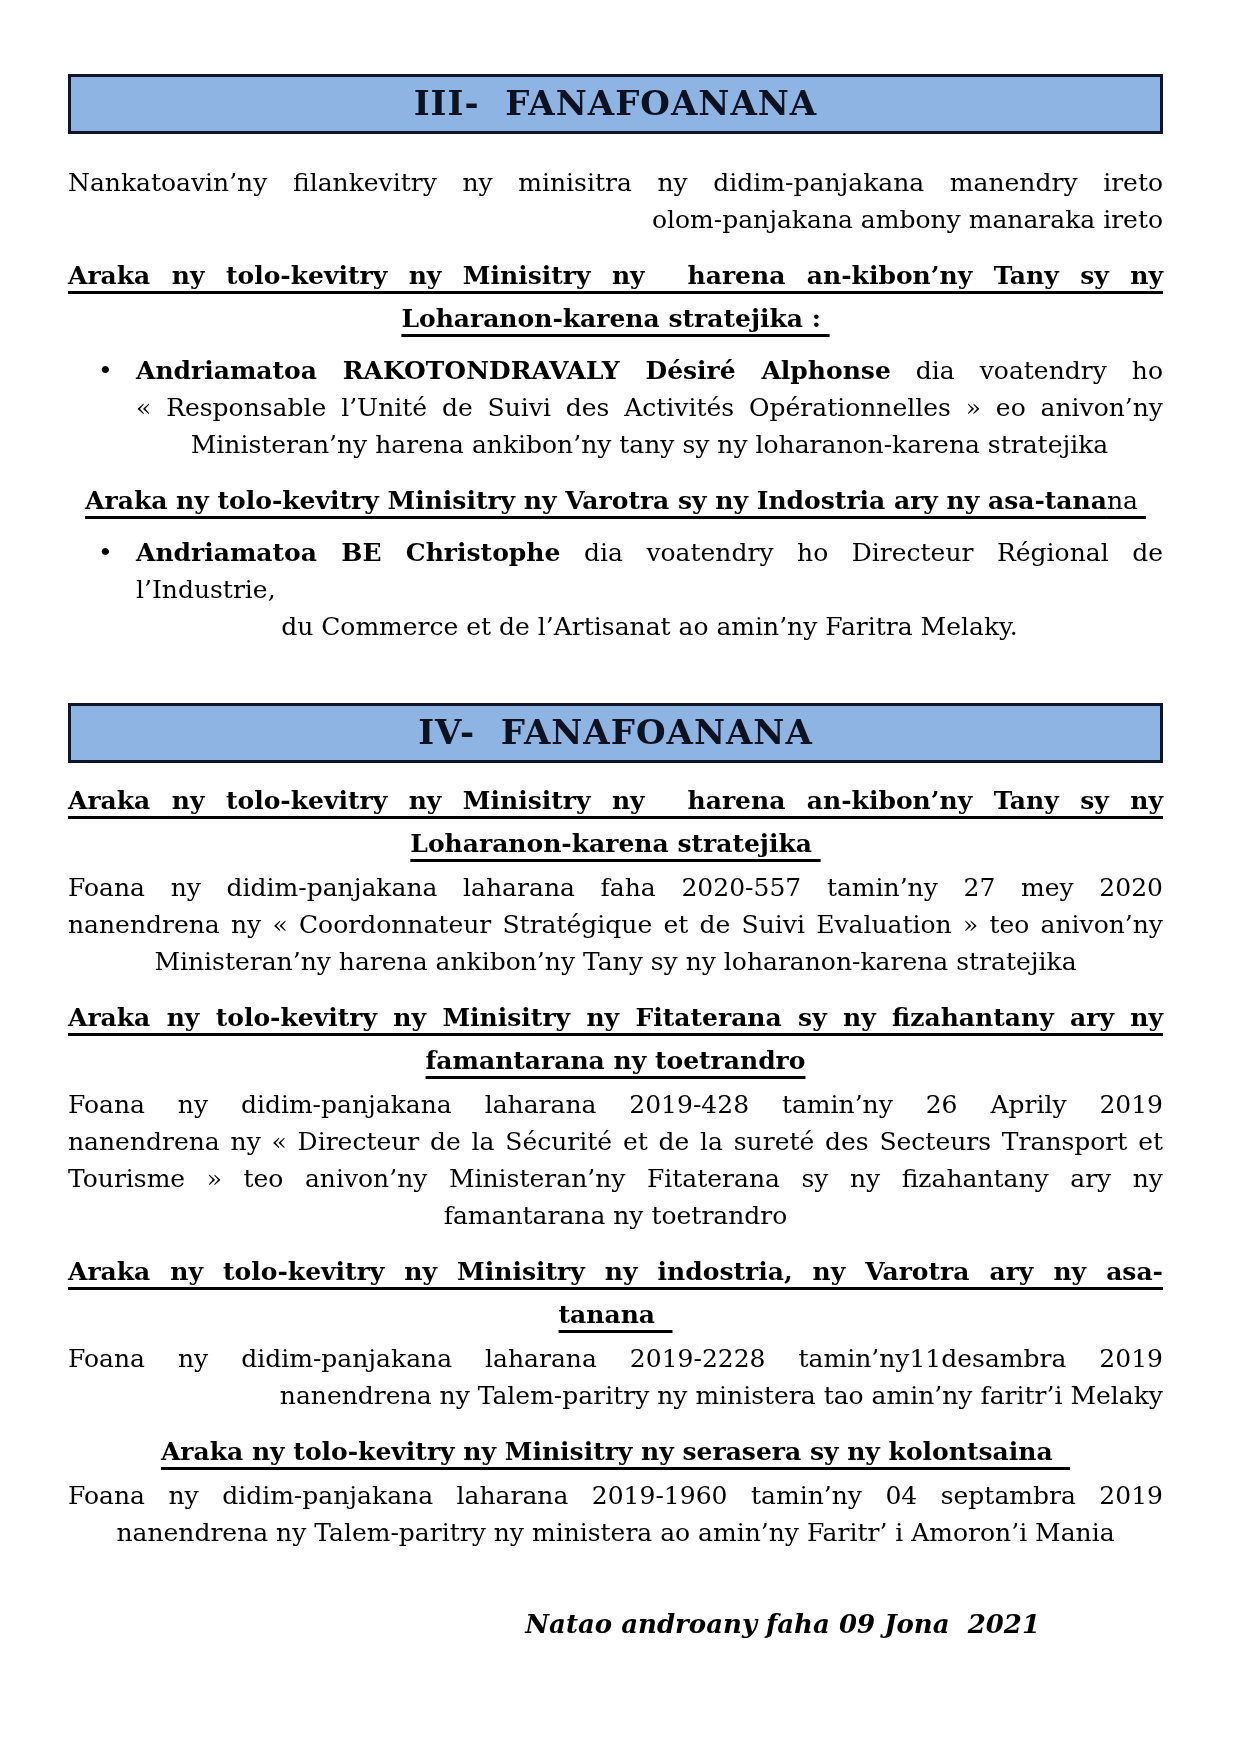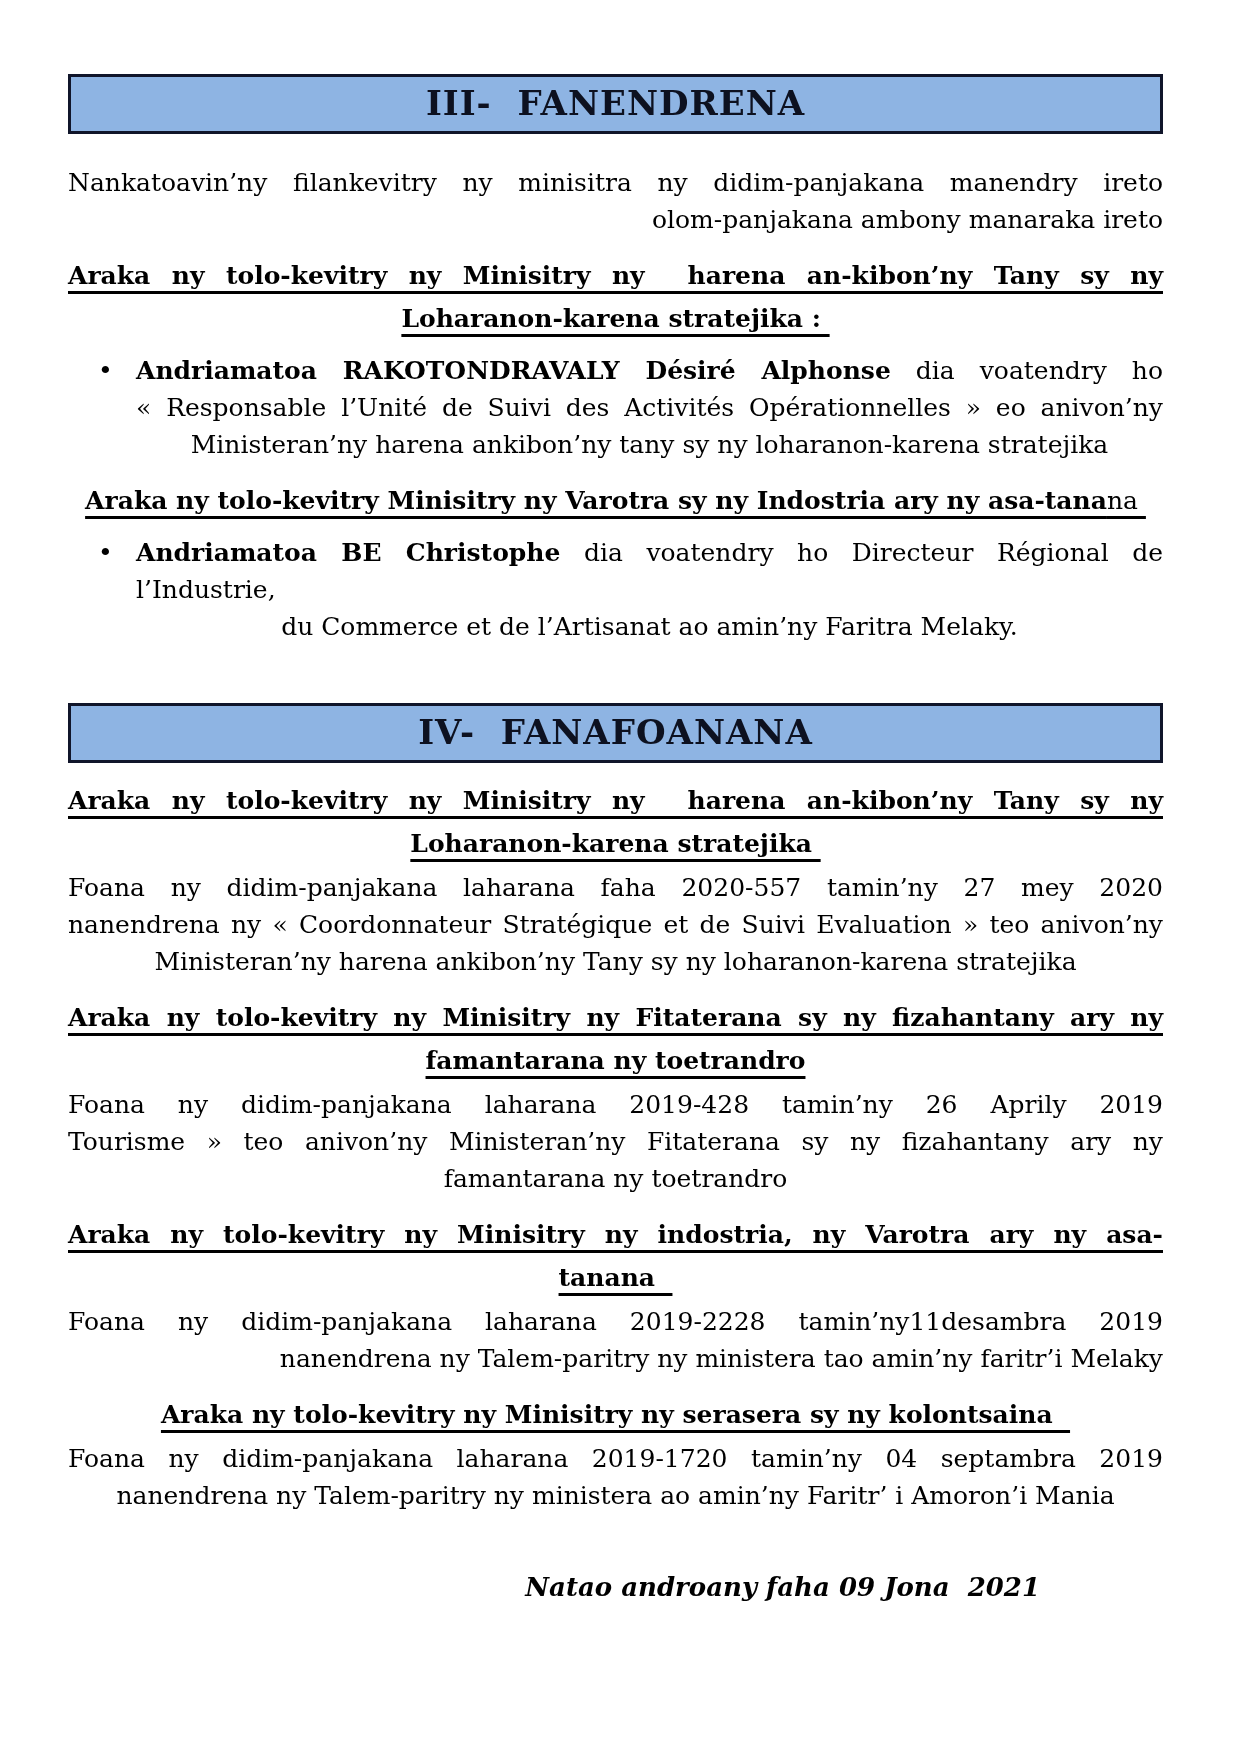--- a/index.html
+++ b/index.html
@@ -63,21 +63,21 @@
     font-size: 26px;
     line-height: 38px;
     white-space: pre;
   }
 </style>
 </head>
 <body>
 
 <div class="page">
 
-  <div class="banner">III-  FANENDRENA</div>
+  <div class="banner">III-  FANAFOANANA</div>
 
   <div class="block intro">
       <div class="tline full"><span>Nankatoavin’ny filankevitry ny minisitra ny didim-panjakana manendry ireto</span></div>
       <div class="tline indent"><span>olom-panjakana ambony manaraka ireto</span></div>
     </div>
 
   <div class="block heading">
       <div class="tline full"><span class="b">Araka ny tolo-kevitry ny Minisitry ny&nbsp; harena an-kibon’ny Tany sy ny</span></div>
       <div class="tline last"><span class="b">Loharanon-karena stratejika :&nbsp;</span></div>
     </div>
@@ -114,36 +114,37 @@
       <div class="tline full"><span>nanendrena ny «&nbsp;Coordonnateur Stratégique et de Suivi Evaluation&nbsp;» teo anivon’ny</span></div>
       <div class="tline last"><span>Ministeran’ny harena ankibon’ny Tany sy ny loharanon-karena stratejika</span></div>
     </div>
 
   <div class="block heading">
       <div class="tline full"><span class="b">Araka ny tolo-kevitry ny Minisitry ny Fitaterana sy ny fizahantany ary ny</span></div>
       <div class="tline last"><span class="b">famantarana ny toetrandro</span></div>
     </div>
   <div class="block tight">
       <div class="tline full"><span>Foana ny didim-panjakana laharana 2019-428 tamin’ny 26 Aprily 2019</span></div>
+      <div class="tline full"><span>nanendrena ny «&nbsp;Directeur de la Sécurité et de la sureté des Secteurs Transport et</span></div>
       <div class="tline full"><span>Tourisme&nbsp;» teo anivon’ny Ministeran’ny Fitaterana sy ny fizahantany ary ny</span></div>
       <div class="tline last"><span>famantarana ny toetrandro</span></div>
     </div>
 
   <div class="block heading">
       <div class="tline full"><span class="b">Araka ny tolo-kevitry ny Minisitry ny indostria, ny Varotra ary ny asa-</span></div>
       <div class="tline last"><span class="b">tanana&nbsp;&nbsp;</span></div>
     </div>
   <div class="block tight">
       <div class="tline full"><span>Foana ny didim-panjakana laharana 2019-2228 tamin’ny11desambra 2019</span></div>
       <div class="tline indent"><span>nanendrena ny Talem-paritry ny ministera tao amin’ny faritr’i Melaky</span></div>
     </div>
 
   <div class="block heading">
       <div class="tline last"><span class="b">Araka ny tolo-kevitry ny Minisitry ny serasera sy ny kolontsaina&nbsp;&nbsp;</span></div>
     </div>
   <div class="block tight">
-      <div class="tline full"><span>Foana ny didim-panjakana laharana 2019-1720 tamin’ny 04 septambra 2019</span></div>
+      <div class="tline full"><span>Foana ny didim-panjakana laharana 2019-1960 tamin’ny 04 septambra 2019</span></div>
       <div class="tline last"><span>nanendrena ny Talem-paritry ny ministera ao amin’ny Faritr’ i Amoron’i Mania</span></div>
     </div>
 
   <div class="sig-date">Natao androany faha 09 Jona  2021</div>
 
 </div>
 
 </body></html>

